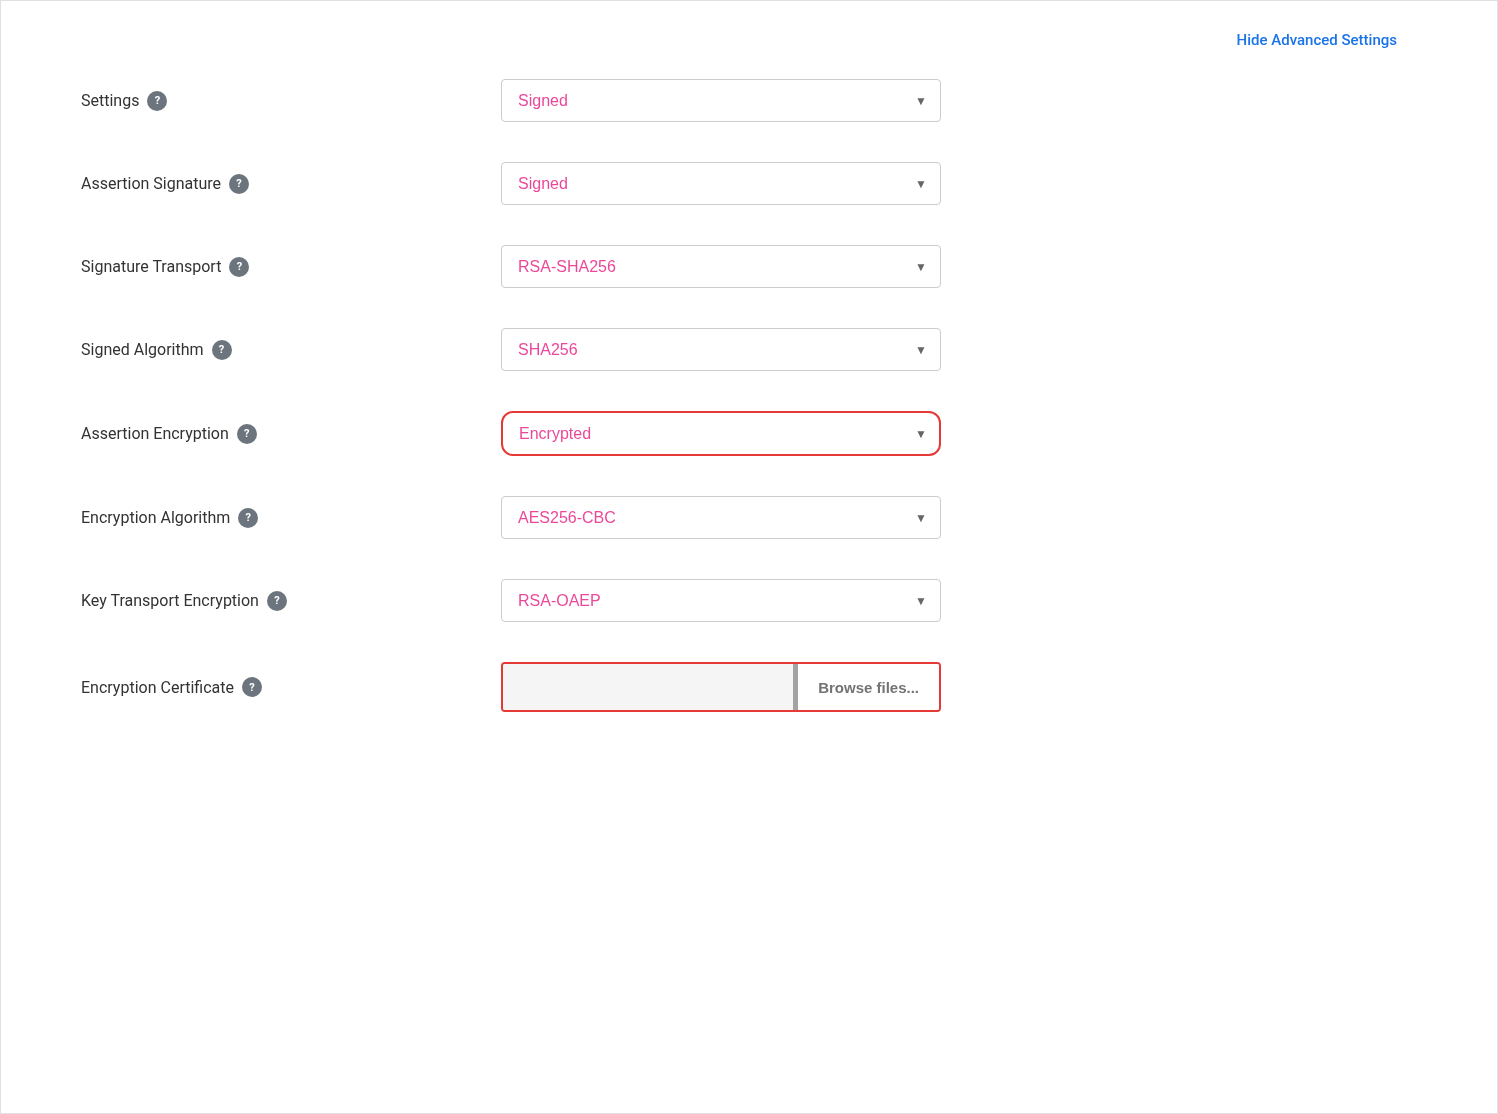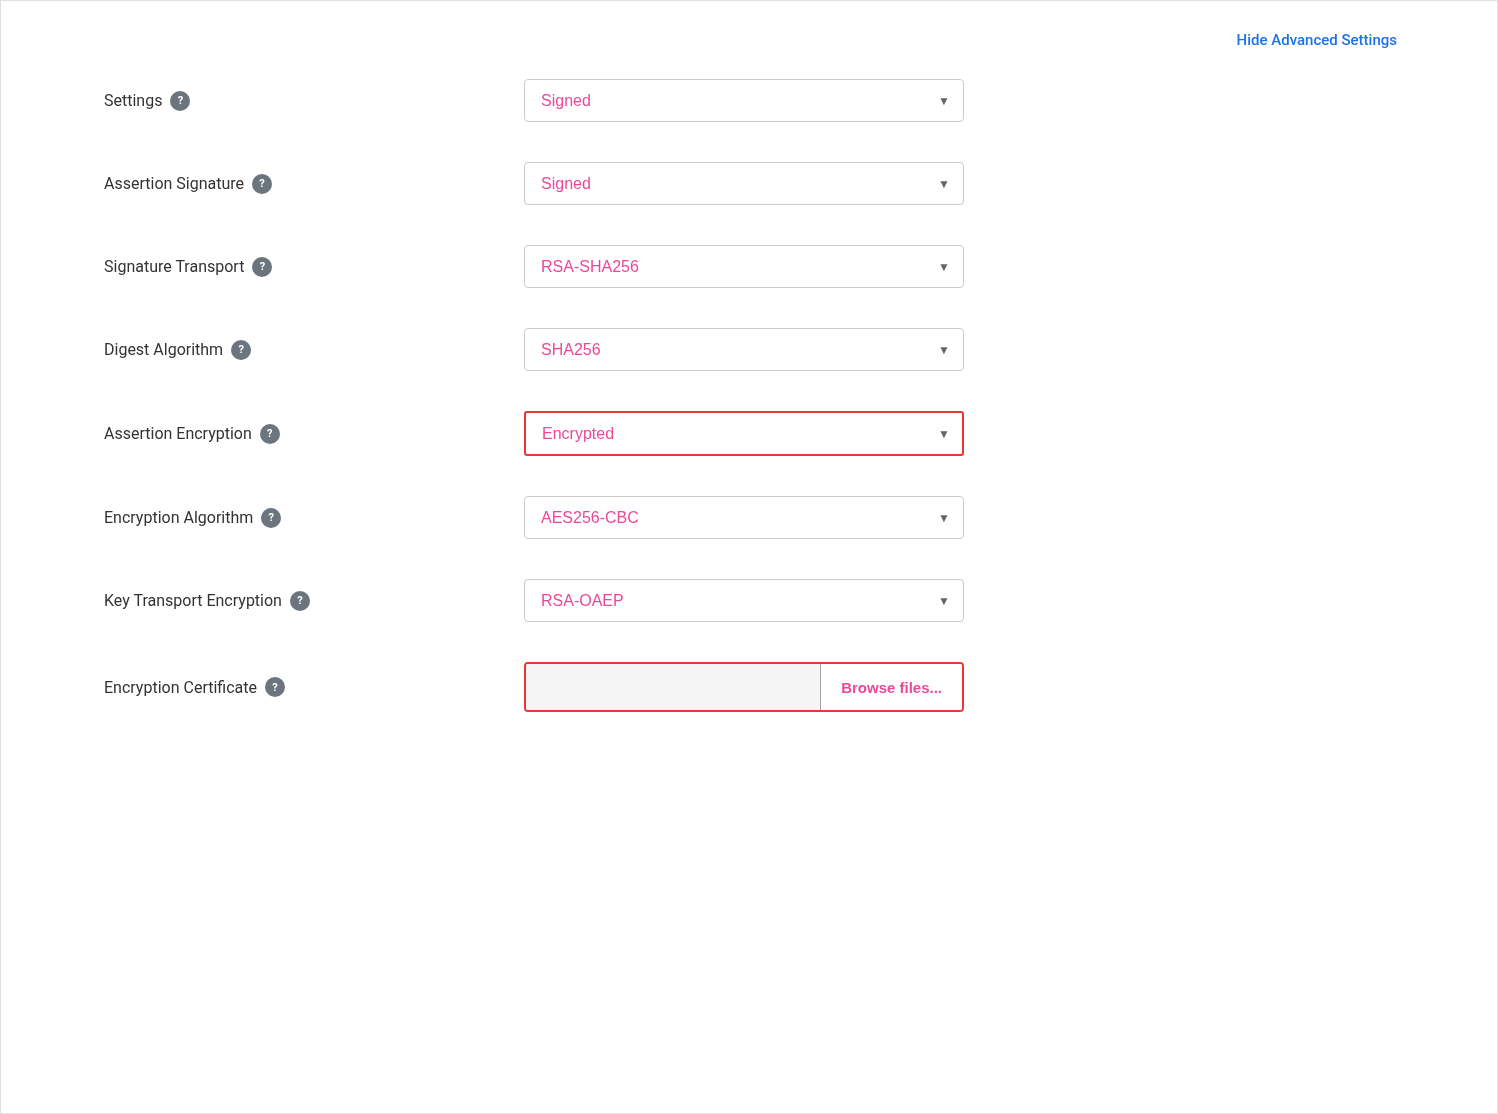--- a/index.html
+++ b/index.html
@@ -15,21 +15,21 @@
       min-height: 1114px;
       color: #333;
     }
 
     .page-container {
       width: 1498px;
       min-height: 1114px;
       background: #ffffff;
       border: 1px solid #e0e0e0;
       position: relative;
-      padding: 20px 40px 40px 63px;
+      padding: 20px 40px 40px 40px;
     }
 
     .hide-advanced-link {
       display: block;
       text-align: right;
       color: #1a73e8;
       font-size: 15px;
       font-weight: 500;
       cursor: pointer;
       padding: 10px 60px 10px 0;
@@ -102,21 +102,21 @@
       right: 14px;
       top: 50%;
       transform: translateY(-50%);
       pointer-events: none;
       color: #666;
       font-size: 12px;
     }
 
     .form-select.highlighted {
       border: 2.5px solid #e53935;
-      border-radius: 3px;
+      border-radius: 12px;
     }
 
     .file-upload-wrapper {
       display: flex;
       width: 100%;
       border: 2.5px solid #e53935;
       border-radius: 4px;
       overflow: hidden;
     }
 
@@ -128,22 +128,22 @@
       font-size: 16px;
       color: #999;
       cursor: text;
       outline: none;
     }
 
     .browse-button {
       padding: 14px 20px;
       background: #ffffff;
       border: none;
-      border-left: 1px solid #a3a3a3;
-      color: #ec4899;
+      border-left: 5px solid #a3a3a3;
+      color: #737373;
       font-size: 15px;
       font-weight: 600;
       cursor: pointer;
       white-space: nowrap;
       outline: none;
     }
   </style>
 </head>
 <body>
 
@@ -198,21 +198,21 @@
             <option>RSA-SHA384</option>
             <option>RSA-SHA512</option>
           </select>
           <span class="select-arrow">▼</span>
         </div>
       </div>
     </div>
 
     <div class="form-row">
       <label class="form-label">
-        <span>Digest Algorithm</span>
+        <span>Signed Algorithm</span>
         <span class="help-icon">?</span>
       </label>
       <div class="form-control-wrapper">
         <div class="select-wrapper">
           <select class="form-select">
             <option>SHA256</option>
             <option>SHA1</option>
             <option>SHA384</option>
             <option>SHA512</option>
           </select>

